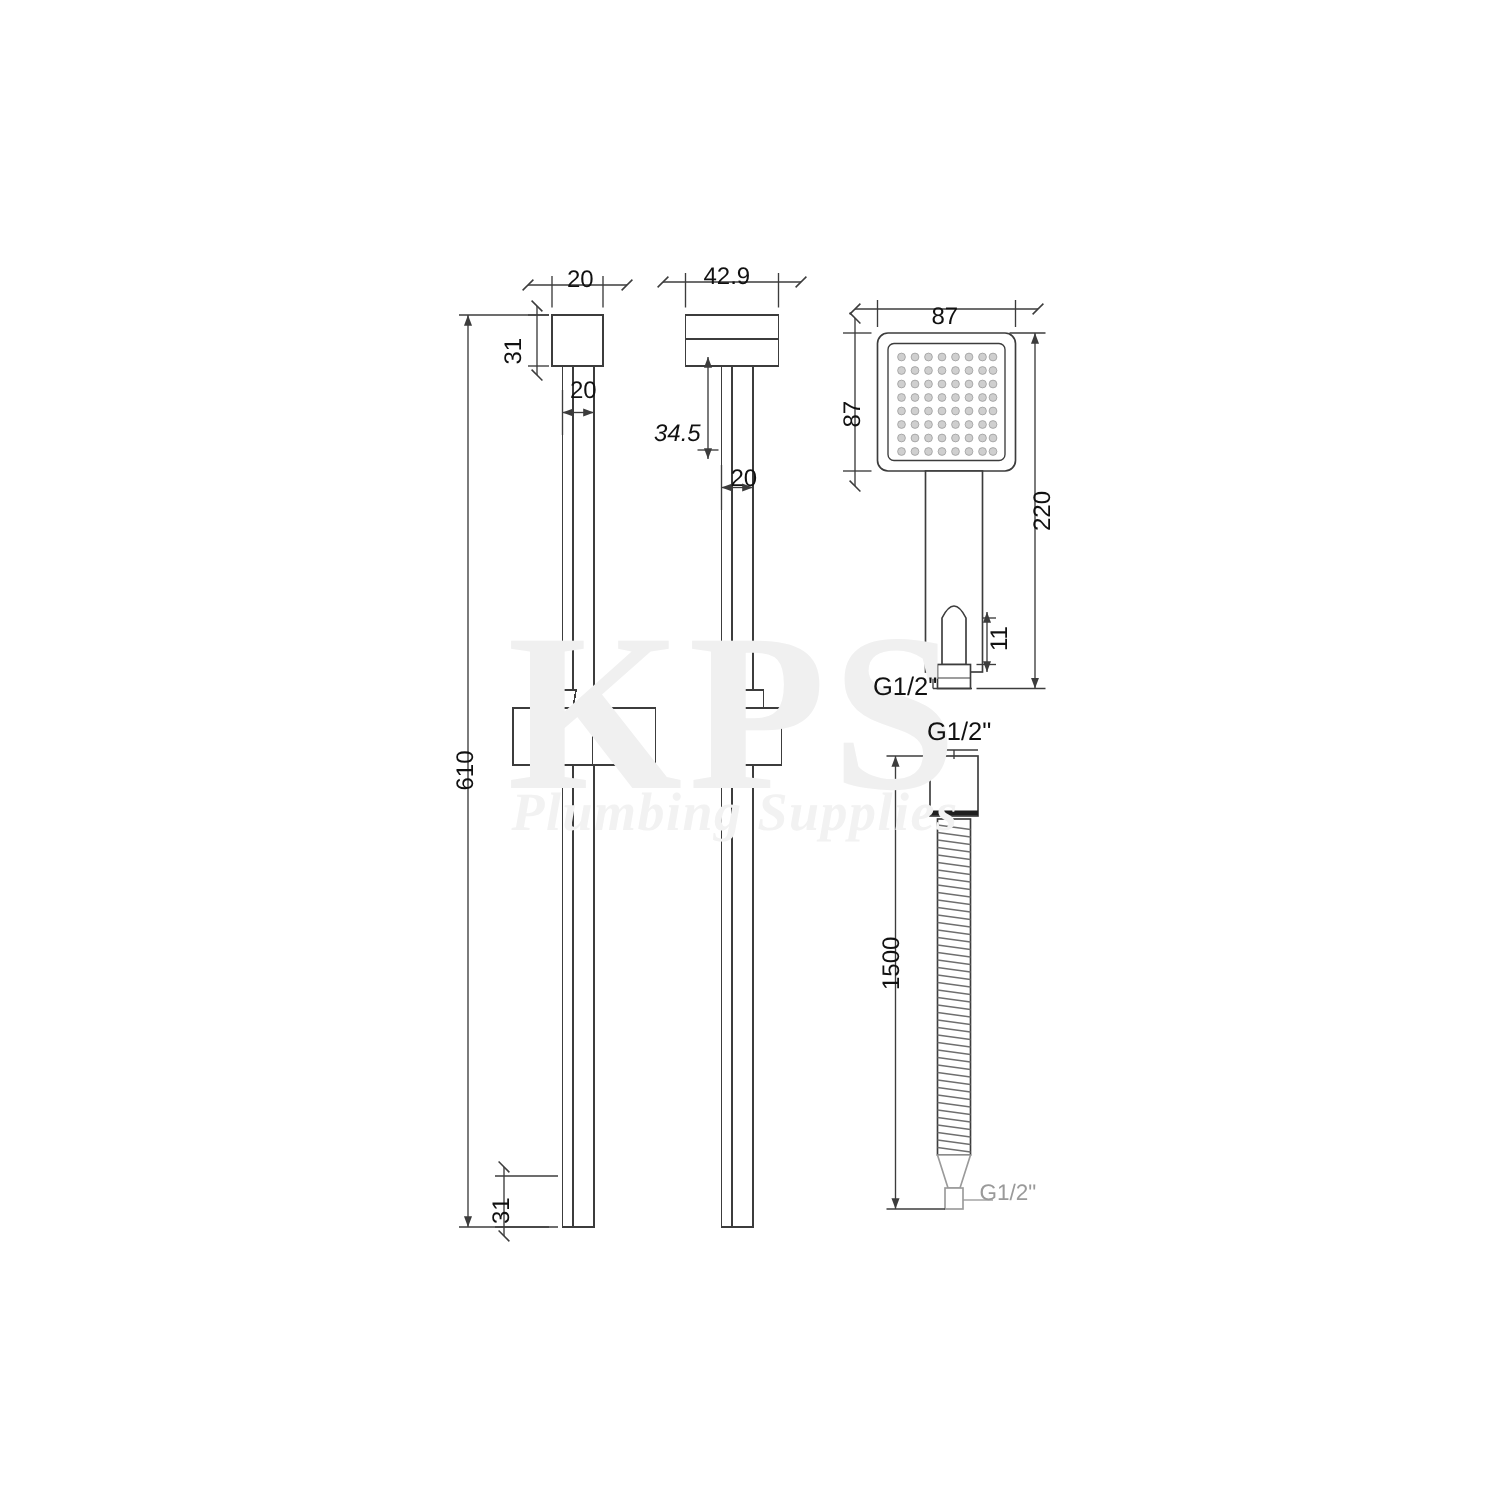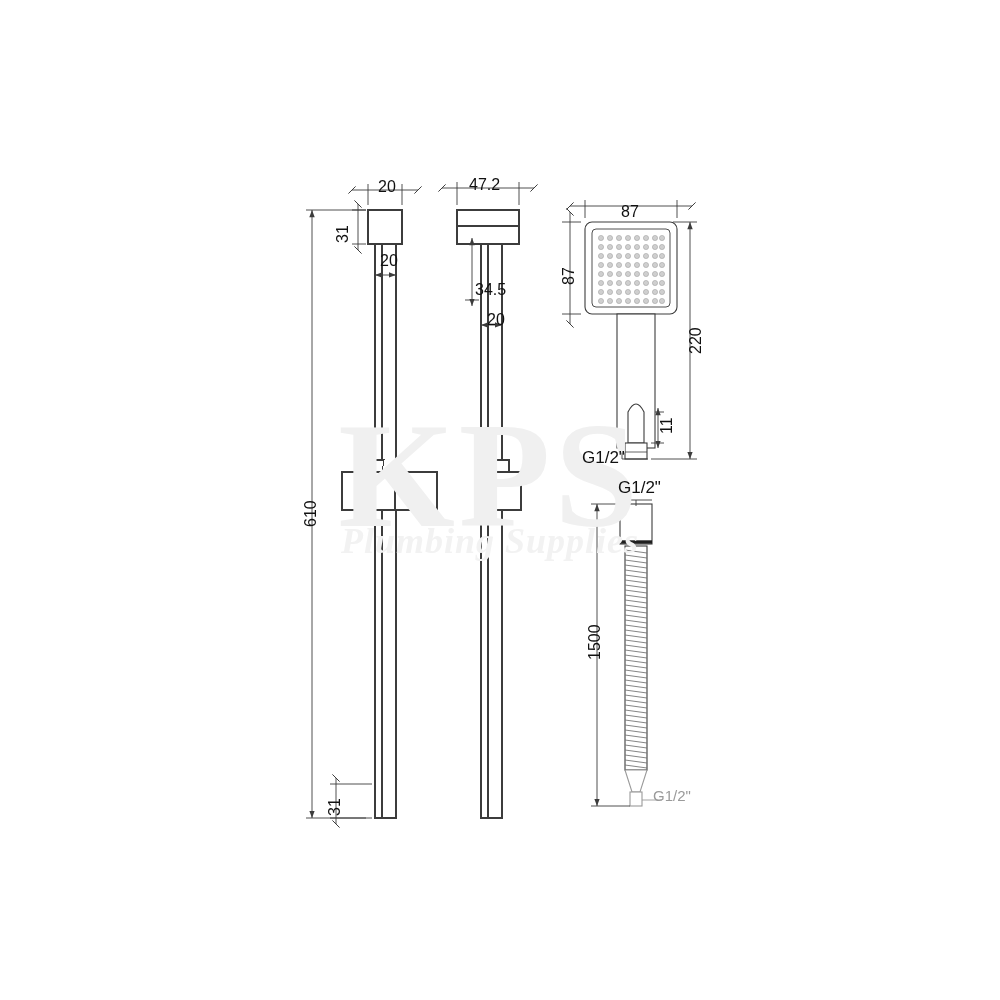--- a/index.html
+++ b/index.html
@@ -376,23 +376,23 @@
   <div class="dim-label" style="left:378px; top:178px;">20</div>
 
   <div class="dim-label rot90" style="left:334px; top:243px;">31</div>
 
   <div class="dim-label" style="left:380px; top:252px;">20</div>
 
   <div class="dim-label rot90" style="left:302px; top:527px;">610</div>
 
   <div class="dim-label rot90" style="left:326px; top:816px;">31</div>
 
-  <div class="dim-label" style="left:469px; top:176px;">47.2</div>
-
-  <div class="dim-label" style="left:475px; top:281px;">34.5</div>
+  <div class="dim-label" style="left:469px; top:176px;">42.9</div>
+
+  <div class="dim-label" style="left:436px; top:281px;font-style:italic;">34.5</div>
 
   <div class="dim-label" style="left:487px; top:311px;">20</div>
 
   <div class="dim-label" style="left:621px; top:203px;">87</div>
 
   <div class="dim-label rot90" style="left:560px; top:285px;">87</div>
 
   <div class="dim-label rot90" style="left:687px; top:354px;">220</div>
 
   <div class="dim-label rot90" style="left:658px; top:434px;">11</div>

